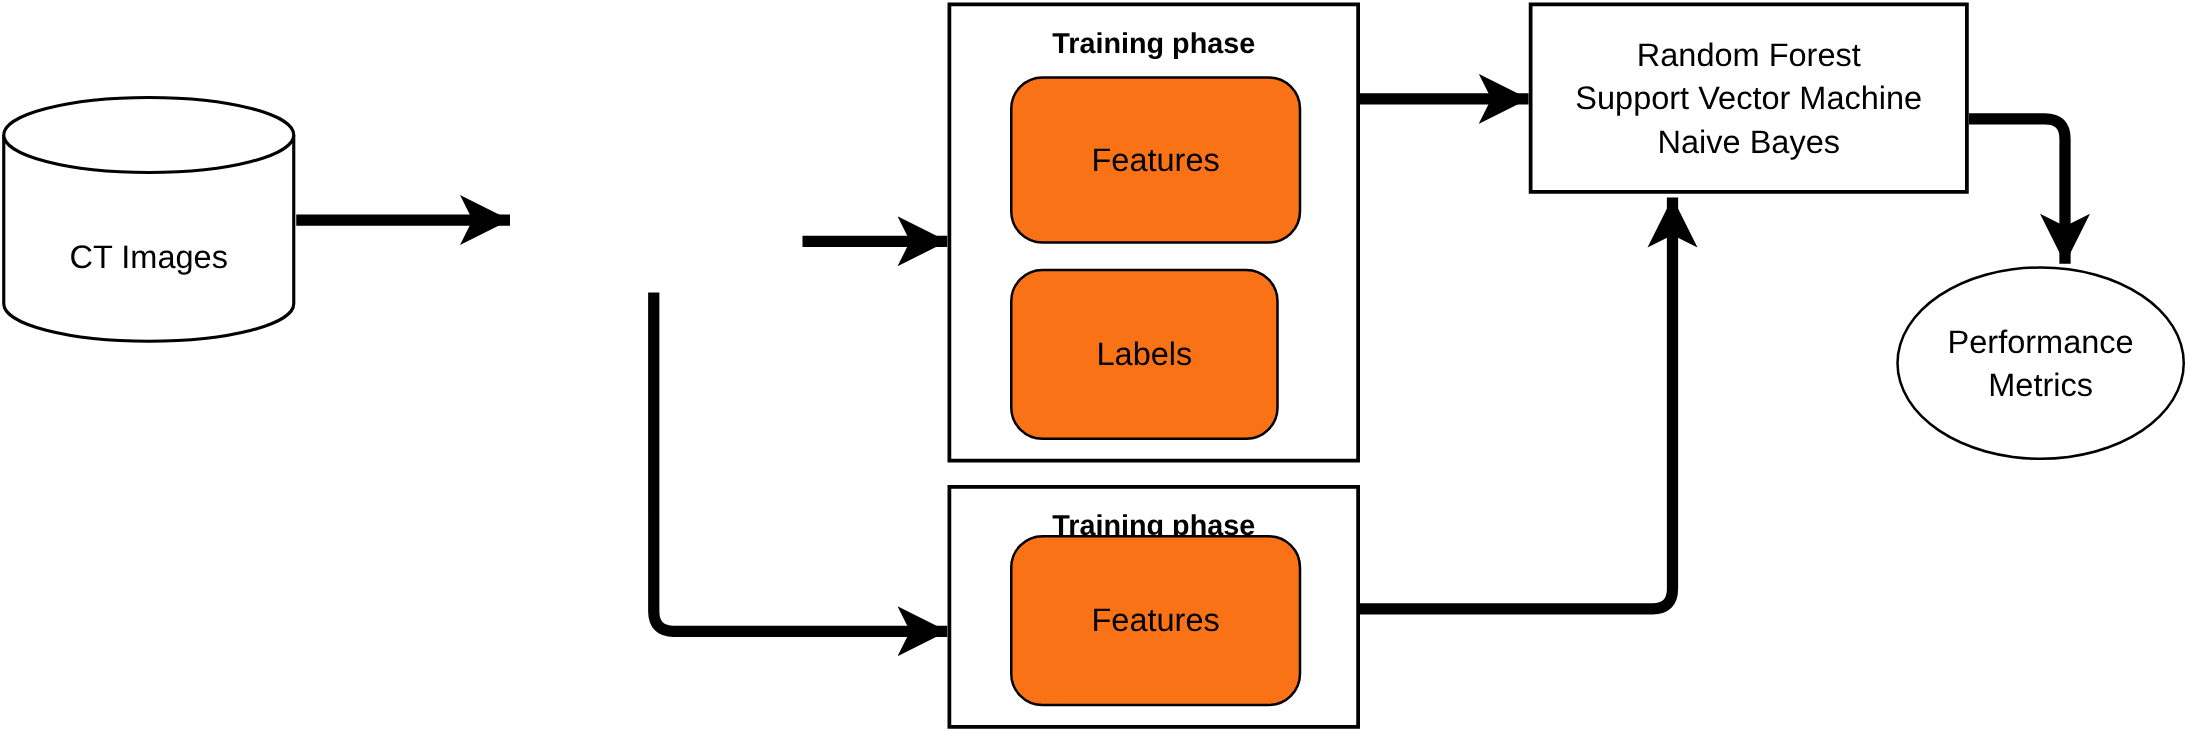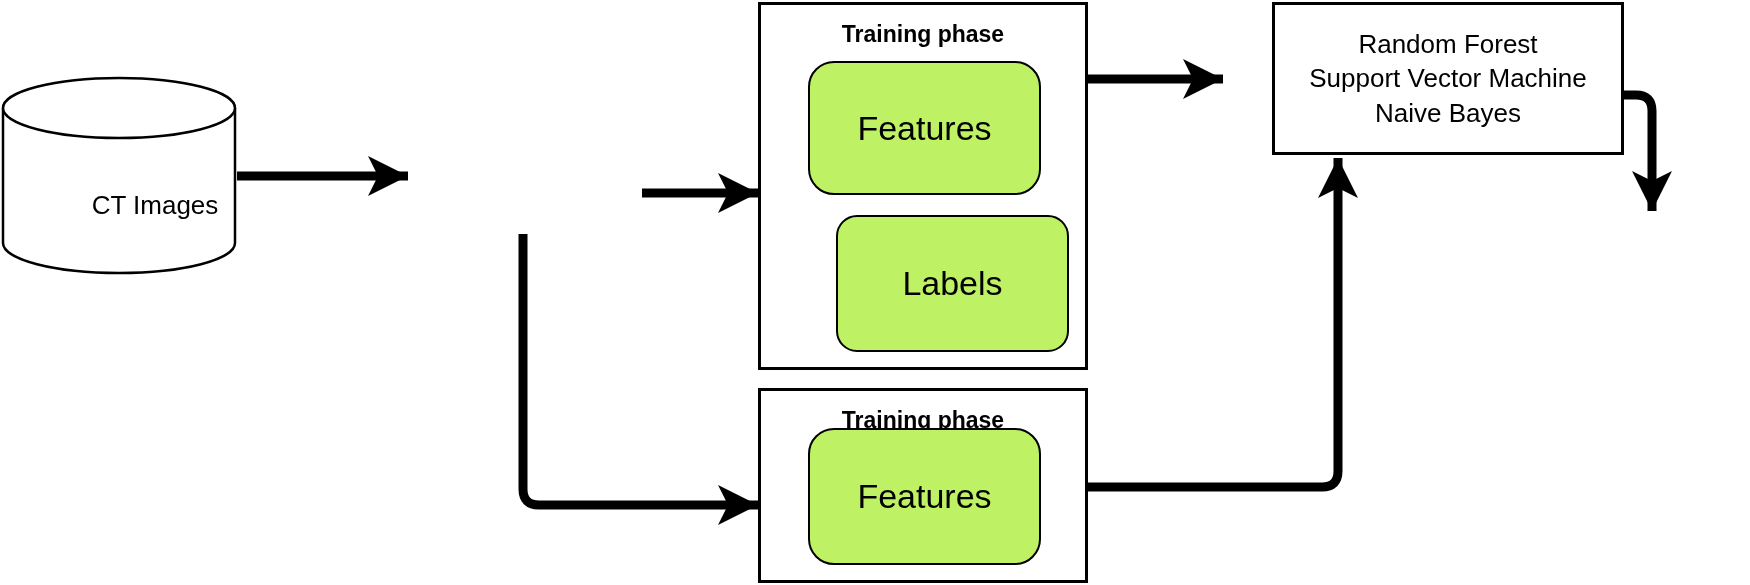--- a/index.html
+++ b/index.html
@@ -20,21 +20,20 @@
   .node-label {
     position: absolute;
     display: flex;
     align-items: center;
     justify-content: center;
     text-align: left;
     font-size: 26px;
     line-height: 1.32;
     white-space: pre-line;
     color: #000000;
-    padding-left: 36px;
   }
   .rect-node {
     position: absolute;
     box-sizing: border-box;
     border: 3px solid #000000;
     background: #ffffff;
     display: flex;
     align-items: center;
     justify-content: center;
     text-align: center;
@@ -53,26 +52,26 @@
     text-align: center;
     font-size: 23px;
     font-weight: bold;
     white-space: pre-line;
   }
   .rounded-node {
     position: absolute;
     box-sizing: border-box;
     border: 2.5px solid #000000;
     border-radius: 26px;
-    background: #bef264;
+    background: #f97316;
     display: flex;
     align-items: center;
     justify-content: center;
     text-align: center;
-    font-size: 34px;
+    font-size: 26px;
     white-space: pre-line;
   }
   .ellipse-node {
     position: absolute;
     box-sizing: border-box;
     border: 2.5px solid #000000;
     border-radius: 50%;
     background: #ffffff;
     display: flex;
     align-items: center;
@@ -108,25 +107,27 @@
     <path d="M1575,95 H1636 Q1652,95 1652,111 V211" fill="none" stroke="#000000" stroke-width="9" marker-end="url(#ah)"></path>
   </svg>
 
   <div class="node-label" style="left:3px; top:175px; width:232px; height:60px;">CT Images</div>
 
 
   <div class="phase-box" style="left:758px; top:2px; width:330px; height:368px;">
     <div class="phase-title">Training phase</div>
   </div>
   <div class="rounded-node" style="left:808px; top:61px; width:233px; height:134px;">Features</div>
-  <div class="rounded-node" style="left:836px; top:215px; width:233px; height:137px;border-radius:21px;">Labels</div>
+  <div class="rounded-node" style="left:808px; top:215px; width:215px; height:137px;">Labels</div>
 
   <div class="phase-box" style="left:758px; top:388px; width:330px; height:195px;">
     <div class="phase-title">Training phase</div>
   </div>
   <div class="rounded-node" style="left:808px; top:428px; width:233px; height:137px;">Features</div>
 
-  <div class="rect-node" style="left:1272px; top:2px; width:352px; height:153px;">Random Forest
+  <div class="rect-node" style="left:1223px; top:2px; width:352px; height:153px;">Random Forest
 Support Vector Machine
 Naive Bayes</div>
 
+  <div class="ellipse-node" style="left:1517px; top:213px; width:231px; height:155px;">Performance
+Metrics</div>
 
 </div>
 
 </body></html>

